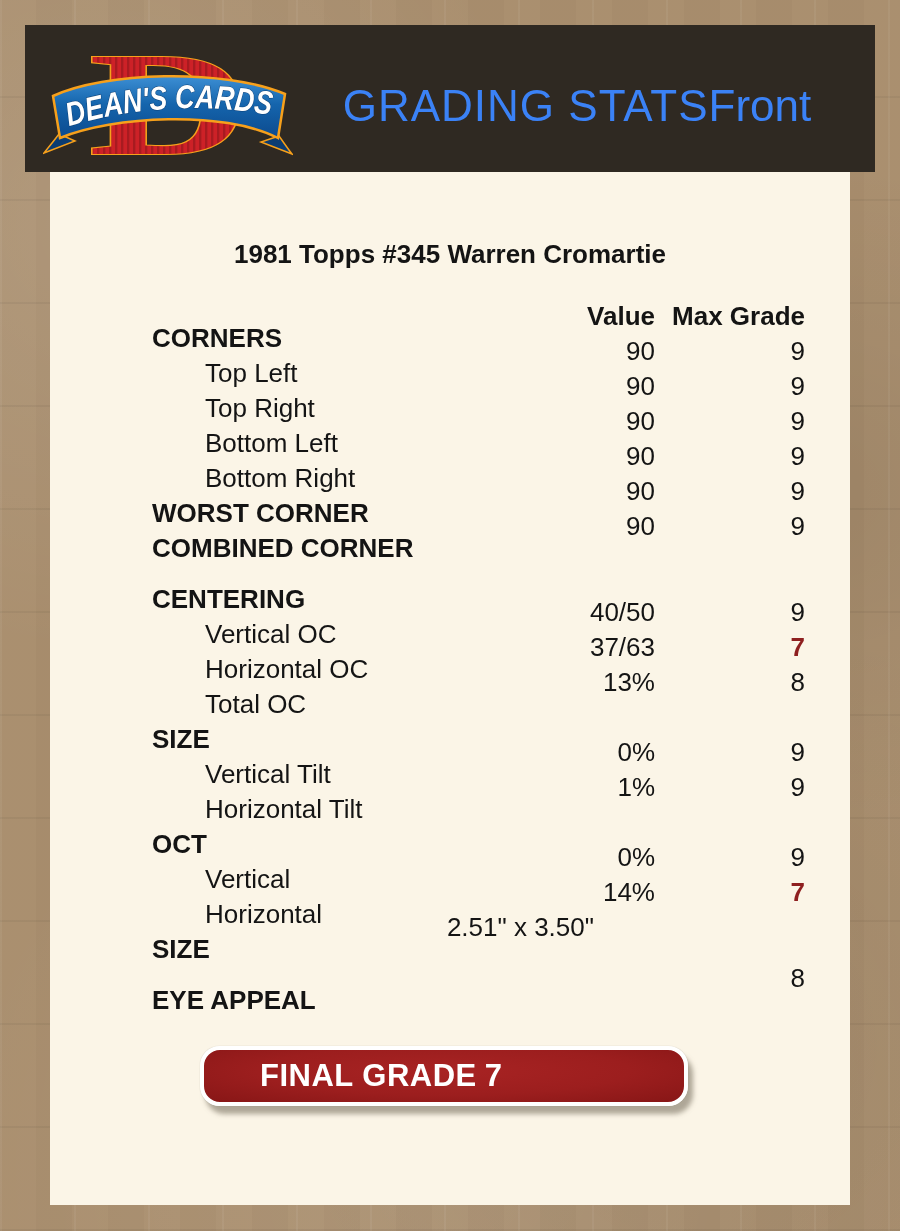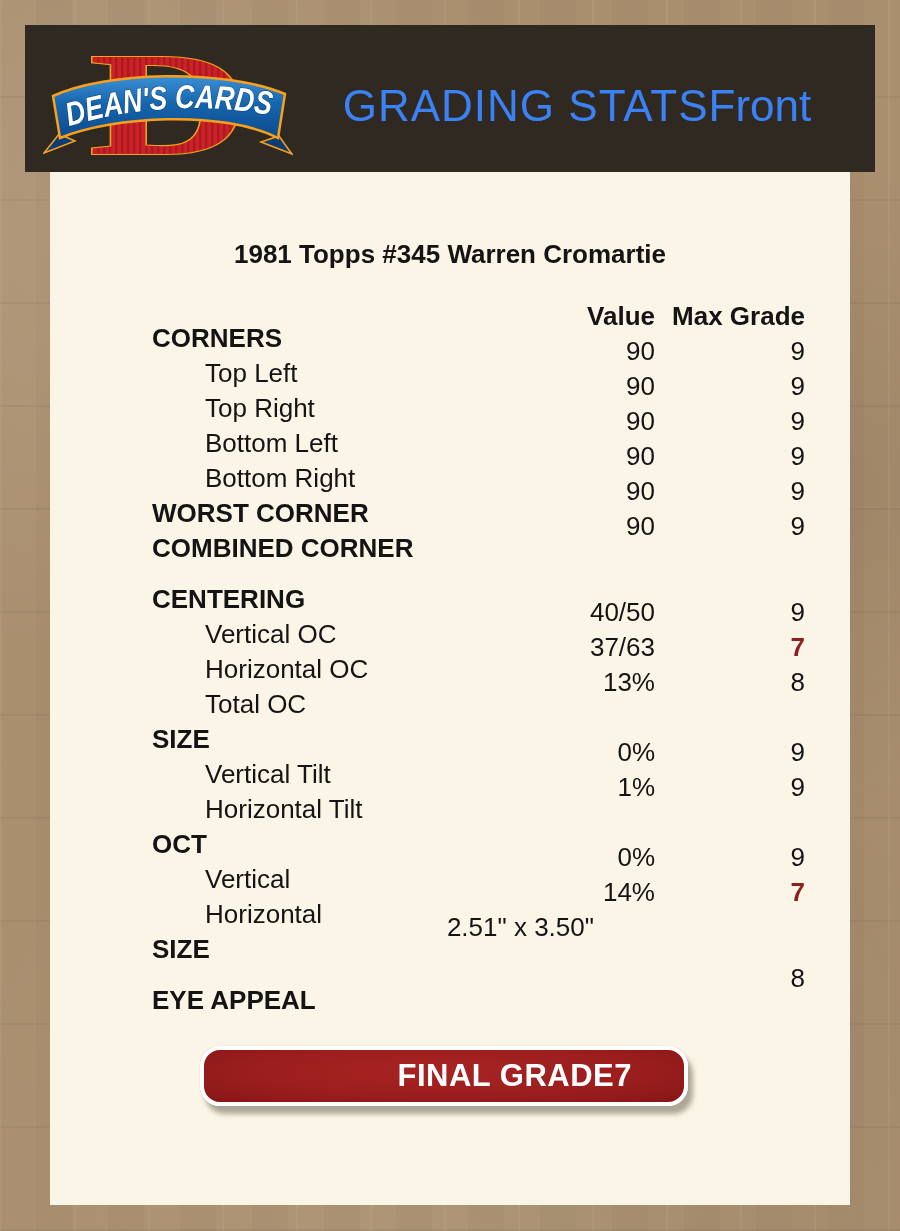--- a/index.html
+++ b/index.html
@@ -46,22 +46,22 @@
   .trow.head .c-value, .trow.head .c-grade{font-weight:bold;}
   .c-value{width:200px;text-align:right;white-space:nowrap;}
   .c-grade{width:150px;text-align:right;}
   .trow.widev .c-value{transform:translateX(-61px);}
   .trow.alert .c-grade{color:#8e1f1f;font-weight:bold;}
   .final-btn{
     margin:50px 0 0 150px;width:488px;height:60px;box-sizing:border-box;
     background:radial-gradient(ellipse at 50% 40%, #a82323 0%, #9c1e1e 55%, #871616 100%);
     border:4px solid #ffffff;border-radius:20px;
     box-shadow:5px 8px 5px rgba(112,102,86,0.55), 0 0 1px rgba(0,0,0,0.3);
-    display:flex;align-items:center;justify-content:flex-end;
-    padding:0 52px 0 56px;cursor:pointer;
+    display:flex;align-items:center;justify-content:flex-start;
+    padding:0 52px 0 56px;cursor:pointer;gap:8px;
   }
   .final-btn span{color:#ffffff;font-size:31px;font-weight:bold;letter-spacing:.5px;}
 </style>
 </head>
 <body>
 
 <div class="collage-hint"></div>
 
 <div class="header">
   <svg class="logo" viewBox="0 0 250 140" aria-hidden="true">

